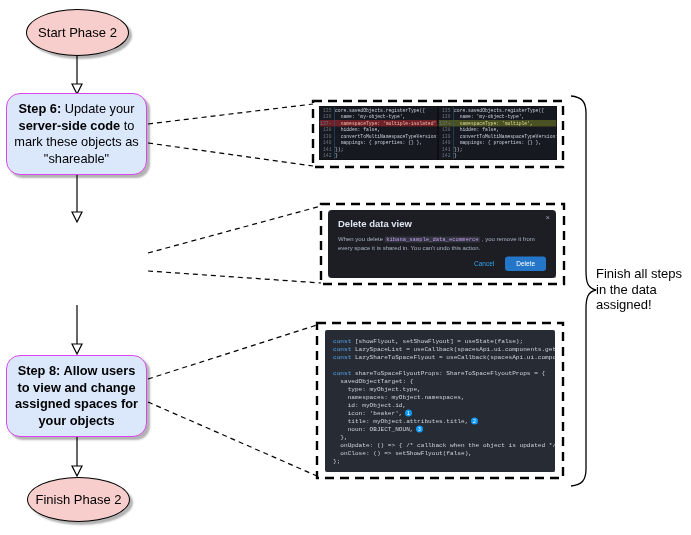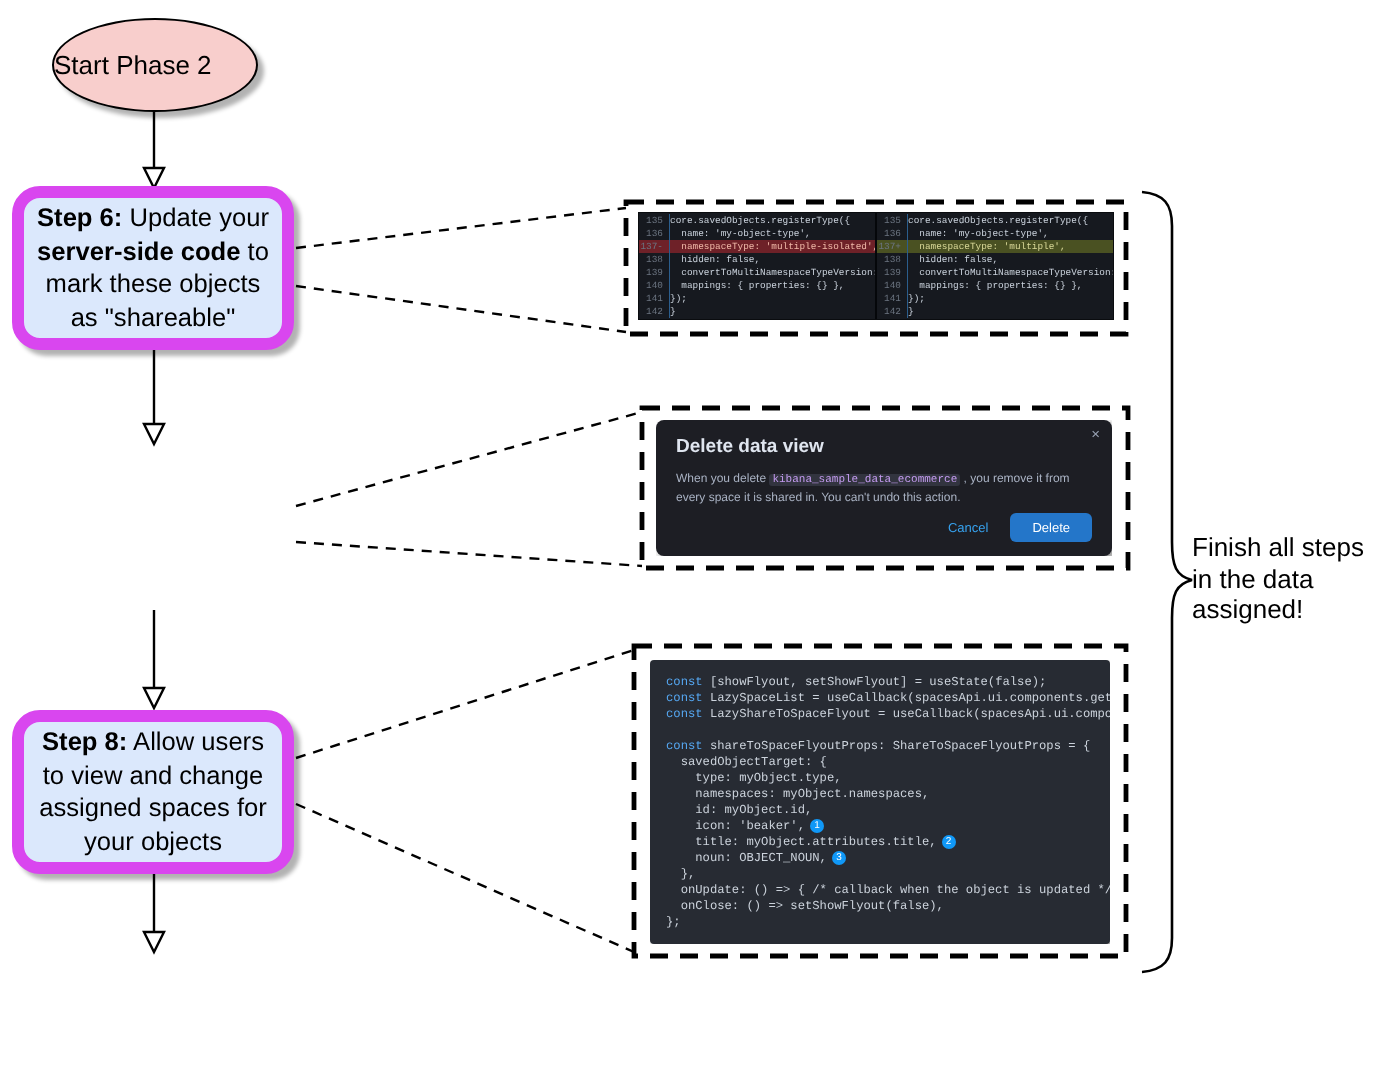--- a/index.html
+++ b/index.html
@@ -1,30 +1,30 @@
 <!DOCTYPE html>
 <html><head>
 <meta charset="utf-8">
 <style>
   html,body{margin:0;padding:0;background:#ffffff;}
   .canvas{position:relative;width:691px;height:535px;background:#fff;overflow:hidden;
           font-family:"Liberation Sans",sans-serif;}
   svg.overlay{position:absolute;left:0;top:0;pointer-events:none;z-index:0;}
 
   
-  .node{position:absolute;display:flex;align-items:center;justify-content:flex-start;
+  .node{position:absolute;display:flex;align-items:center;justify-content:center;
         text-align:center;color:#000;box-shadow:3px 3px 2px rgba(0,0,0,0.30);z-index:1;}
   .ellipse{background:#f8cecc;border:1px solid #000;border-radius:50%;
            font-size:13px;}
   .start{left:26px;top:9px;width:101px;height:45px;}
   .finish{left:27px;top:477px;width:101px;height:43px;}
-  .stepbox{background:#dbe8fc;border:6px solid #d946ef;border-radius:14px;
+  .stepbox{background:#dbe8fc;border:1px solid #d946ef;border-radius:14px;
            left:6px;width:141px;height:82px;font-size:12.8px;line-height:16.5px;
            padding:2px 3px;box-sizing:border-box;}
-  .box6{top:93px;} .box7{top:223px;} .box8{top:355px;}
+  .box6{top:93px;} .box7{top:223px;} .box8{top:355px;font-weight:bold;}
 
   
   .note{position:absolute;left:596px;top:266px;font-size:13px;line-height:15.5px;
         color:#000;z-index:1;}
 
   
   .shot{position:absolute;overflow:hidden;z-index:1;}
   .scaled{transform:scale(0.5);transform-origin:0 0;}
   .shot1{left:319px;top:106px;width:238px;height:54px;}
   .shot2{left:328px;top:210px;width:228px;height:68px;}
@@ -111,20 +111,23 @@
 
   <div class="node stepbox box6">
     <div><b>Step 6:</b><span> Update your </span><b>server-side code</b><span> to mark these objects as "shareable"</span></div>
   </div>
 
 
   <div class="node stepbox box8">
     <div><b>Step 8:</b><span> Allow users to view and change assigned spaces for your objects</span><b></b><span></span></div>
   </div>
 
+  <div class="node ellipse finish">
+    <span>Finish Phase 2</span>
+  </div>
 
   <div class="note">
     <div>Finish all steps</div>
     <div>in the data</div>
     <div>assigned!</div>
   </div>
 
   <div class="shot shot1">
     <div class="scaled diff">
       <div class="pane">

